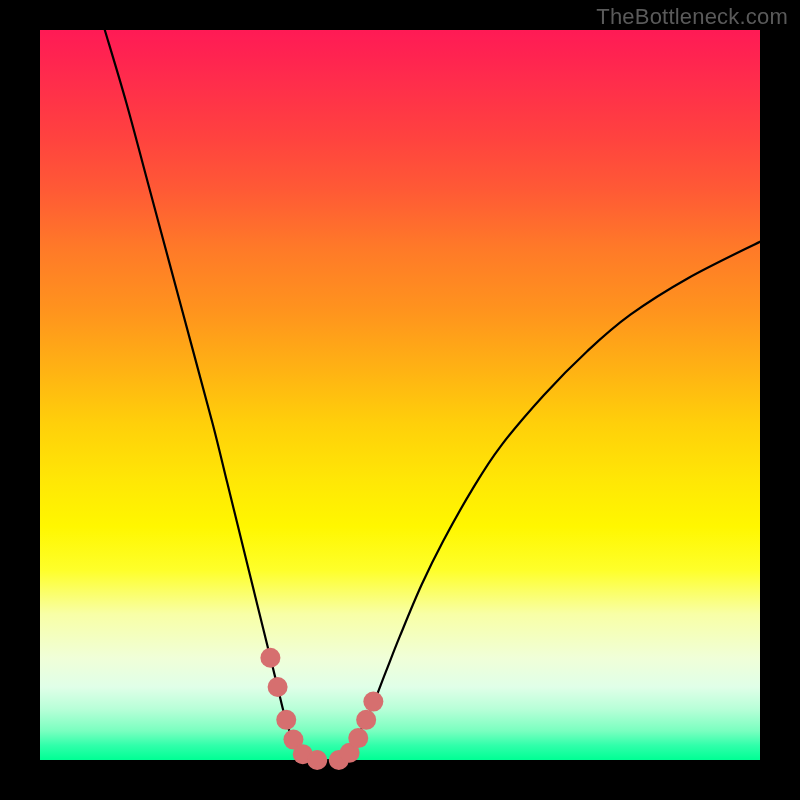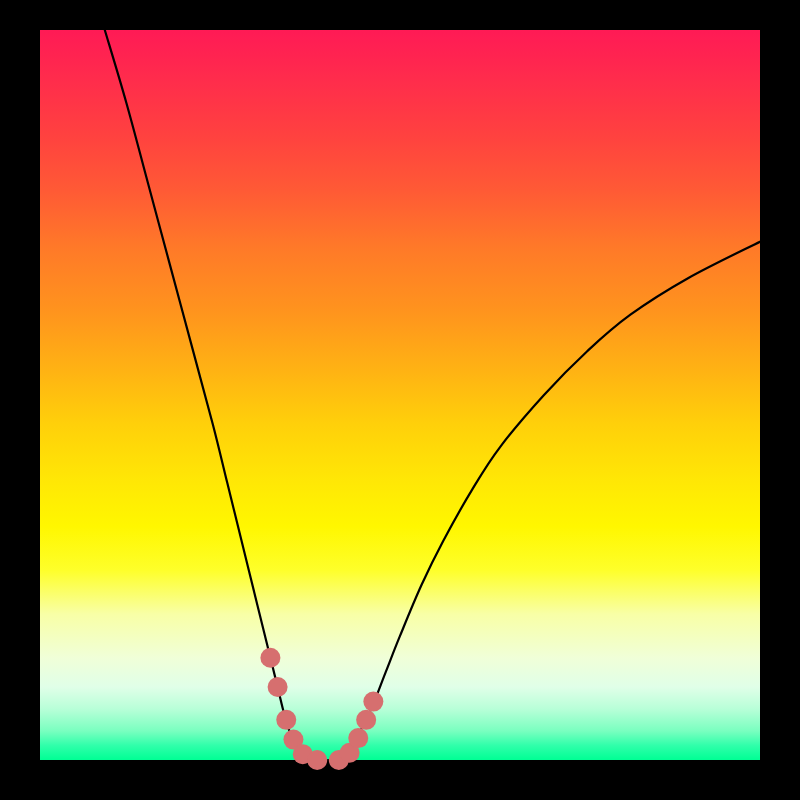--- a/index.html
+++ b/index.html
@@ -54,20 +54,21 @@
     top: 0;
     width: 720px;
     height: 730px;
     overflow: visible;
   }
 </style>
 </head>
 <body>
 
 <div class="container">
+  <div class="watermark">TheBottleneck.com</div>
   <div class="plot-area">
     <svg class="curves" viewBox="0 0 720 730" preserveAspectRatio="none">
       <g id="svg-layer">
           <path d="M 64.8,0 C 68.688,13.139999999999999 78.624,45.406000000000006 86.39999999999999,73 C 94.17599999999999,100.594 100.224,124.39199999999997 108,153.29999999999995 C 115.776,182.20799999999994 121.824,204.69199999999995 129.6,233.59999999999997 C 137.376,262.508 143.42399999999998,284.992 151.2,313.90000000000003 C 158.976,342.80800000000005 166.31999999999996,369.234 172.79999999999998,394.2 C 179.28,419.166 182.01600000000002,431.576 187.20000000000002,452.6 C 192.38400000000001,473.624 196.41600000000003,489.976 201.60000000000002,511 C 206.78400000000002,532.024 210.816,548.376 216,569.4 C 221.184,590.424 226.512,612.0319999999999 230.4,627.8 C 234.288,643.568 235.008,646.4879999999999 237.60000000000002,657 C 240.19200000000004,667.5120000000001 242.20800000000003,677.0020000000001 244.8,686.2 C 247.392,695.398 249.408,701.53 251.99999999999997,708.1 C 254.59199999999996,714.6700000000001 256.608,718.758 259.2,722.7 C 261.792,726.642 258.62399999999997,728.686 266.4,730 C 274.176,731.314 295.91999999999996,730 302.4,730 C 308.88,730 301.104,731.314 302.4,730 C 303.69599999999997,728.686 307.00800000000004,726.642 309.6,722.7 C 312.192,718.758 312.91200000000003,715.984 316.8,708.1 C 320.688,700.216 326.016,690.726 331.2,678.9 C 336.38399999999996,667.074 340.41599999999994,655.54 345.59999999999997,642.4 C 350.784,629.26 353.52,621.668 360,605.9 C 366.48,590.132 373.824,571.882 381.6,554.8 C 389.37600000000003,537.718 394.12800000000004,528.082 403.20000000000005,511 C 412.27200000000005,493.918 421.632,476.98199999999997 432,459.9 C 442.368,442.818 447.84000000000003,433.182 460.8,416.1 C 473.76,399.01800000000003 488.4479999999999,382.082 503.99999999999994,365 C 519.5519999999999,347.918 531.648,335.654 547.2,321.2 C 562.7520000000001,306.746 572.256,297.84 590.4,284.7 C 608.544,271.56 624.672,261.34 648,248.2 C 671.328,235.06 707.04,218.27000000000004 720,211.70000000000005" fill="none" stroke="#000000" stroke-width="2.2" stroke-linecap="round" stroke-linejoin="round"></path>
           <circle cx="230.4" cy="627.8" r="10" fill="#d66f6f" stroke="#cc5a5a" stroke-width="0"></circle>
           <circle cx="237.60000000000002" cy="657" r="10" fill="#d66f6f" stroke="#cc5a5a" stroke-width="0"></circle>
           <circle cx="246.24" cy="689.85" r="10" fill="#d66f6f" stroke="#cc5a5a" stroke-width="0"></circle>
           <circle cx="253.44000000000003" cy="709.56" r="10" fill="#d66f6f" stroke="#cc5a5a" stroke-width="0"></circle>
           <circle cx="262.8" cy="724.16" r="10" fill="#d66f6f" stroke="#cc5a5a" stroke-width="0"></circle>
           <circle cx="277.2" cy="730" r="10" fill="#d66f6f" stroke="#cc5a5a" stroke-width="0"></circle>

